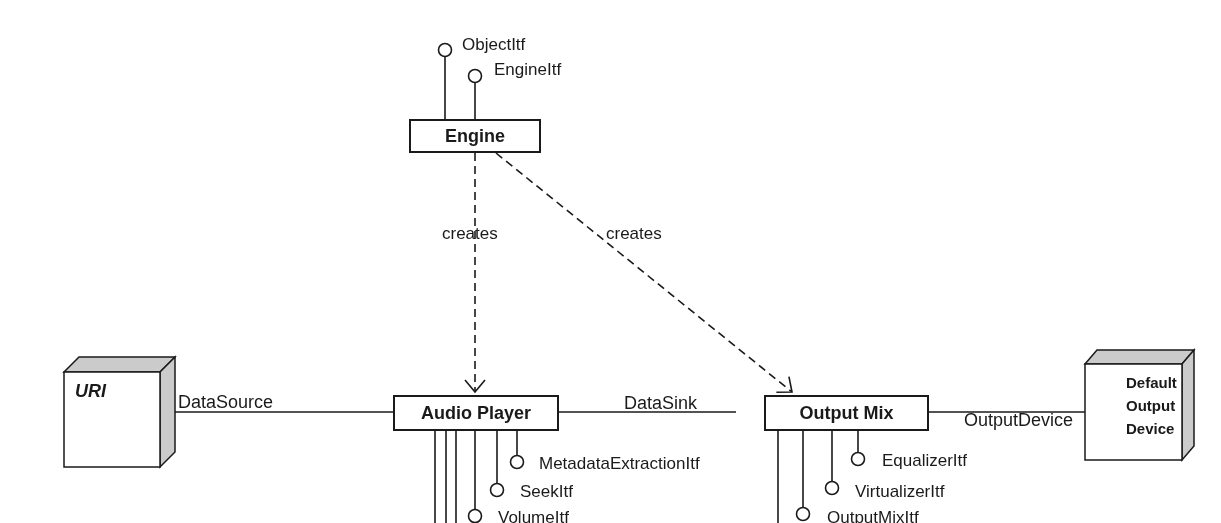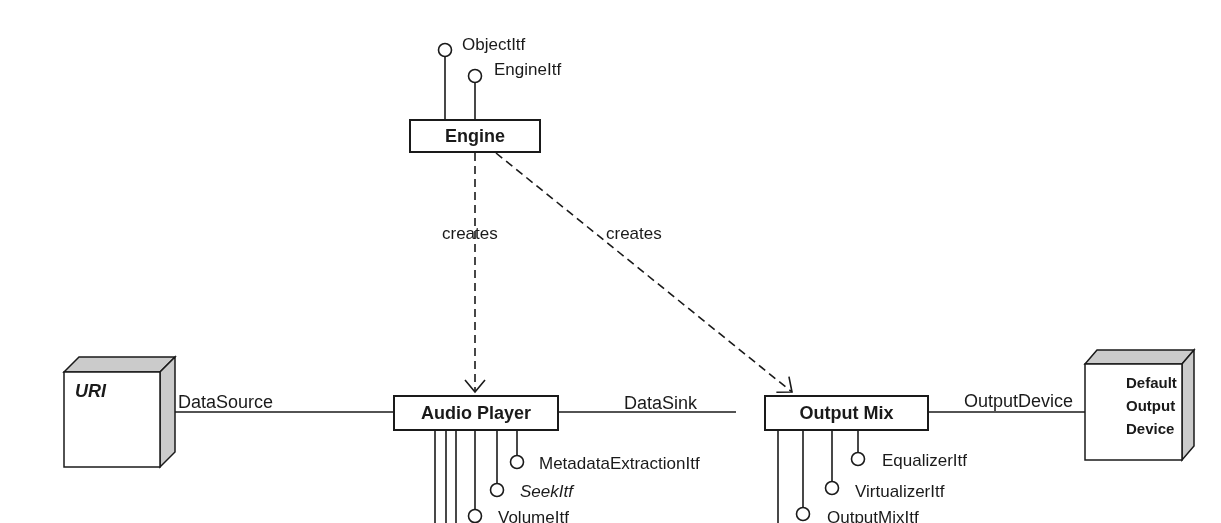--- a/index.html
+++ b/index.html
@@ -150,23 +150,23 @@
   </div>
 
   <div class="label" style="left:462px; top:35px;">ObjectItf</div>
   <div class="label" style="left:494px; top:60px;">EngineItf</div>
 
   <div class="label" style="left:442px; top:224px;">creates</div>
   <div class="label" style="left:606px; top:224px;">creates</div>
 
   <div class="label connector" style="left:178px; top:392px;">DataSource</div>
   <div class="label connector" style="left:624px; top:393px;">DataSink</div>
-  <div class="label connector" style="left:964px; top:391px;">OutputDevice</div>
+  <div class="label connector" style="left:964px; top:410px;">OutputDevice</div>
 
   <div class="label" style="left:539px; top:454px;">MetadataExtractionItf</div>
-  <div class="label" style="left:520px; top:482px;font-style:italic;">SeekItf</div>
+  <div class="label" style="left:520px; top:482px;">SeekItf</div>
   <div class="label" style="left:498px; top:508px;">VolumeItf</div>
 
   <div class="label" style="left:882px; top:451px;">EqualizerItf</div>
   <div class="label" style="left:855px; top:482px;">VirtualizerItf</div>
   <div class="label" style="left:827px; top:508px;">OutputMixItf</div>
 
 </div>
 
 </body></html>

